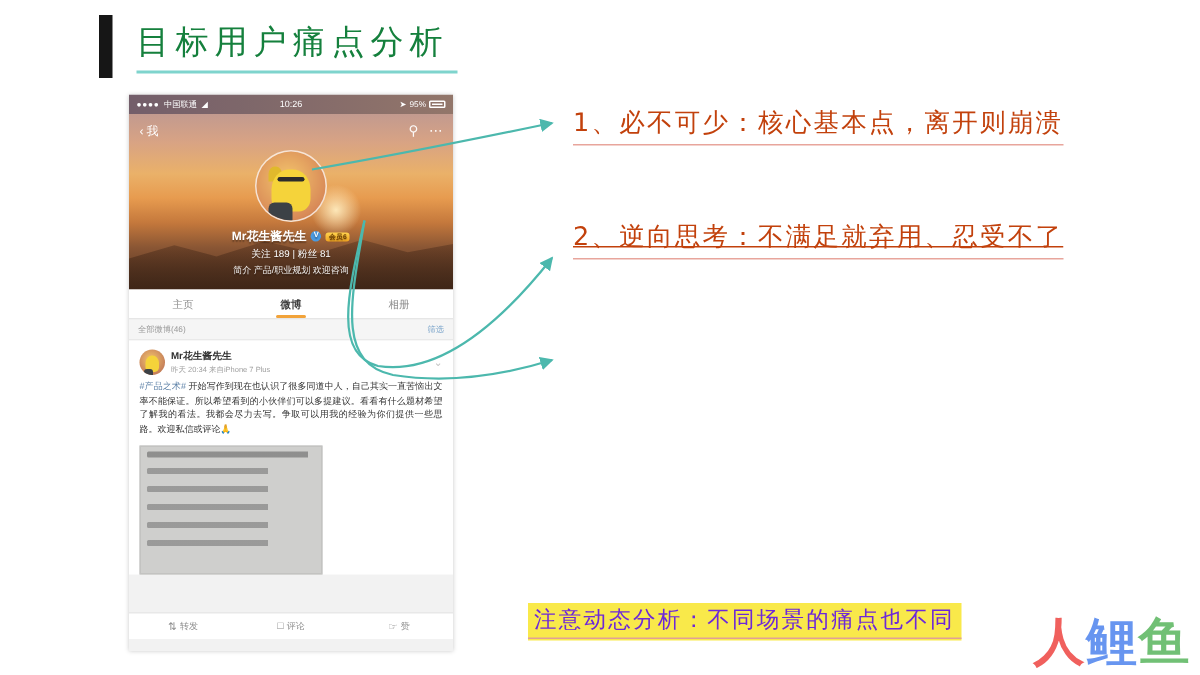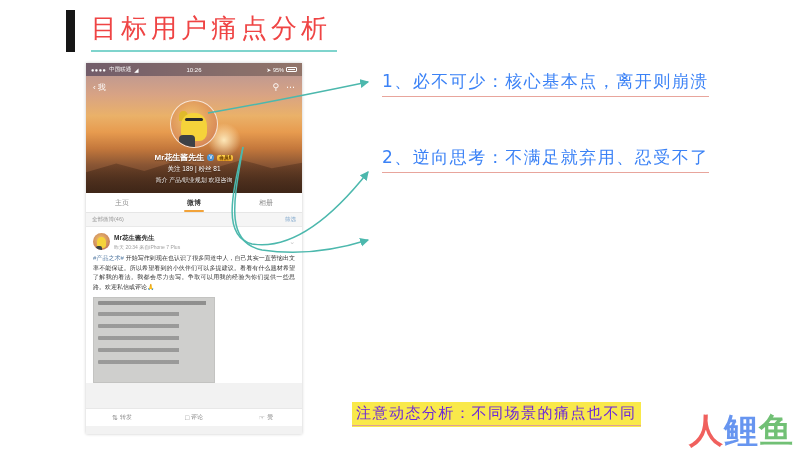--- a/index.html
+++ b/index.html
@@ -16,23 +16,23 @@
     left: 66px; top: 10px;
     display: flex; align-items: center;
   }
   #title-bar {
     width: 9px; height: 42px;
     background: #161616;
     margin-right: 16px;
   }
   #title-text-wrap { position: relative; padding-bottom: 6px; }
   #page-title {
-    font-size: 26px;
+    font-size: 22px;
     letter-spacing: 4px;
-    color: #ef4444;
+    color: #15803d;
     font-family: "DejaVu Sans", sans-serif;
     font-weight: 400;
     white-space: nowrap;
   }
   #title-underline {
     position: absolute;
     left: 0; right: -6px; bottom: 0;
     height: 2px;
     background: #7fd4cd;
   }
@@ -213,33 +213,33 @@
     display: flex; align-items: center; justify-content: center; gap: 2px;
   }
   .action-ico { font-size: 7px; }
 
   
   #arrows { position: absolute; left: 0; top: 0; width: 800px; height: 450px; pointer-events: none; }
 
   
   .bullet {
     position: absolute;
-    color: #3b82f6;
+    color: #c2410c;
     font-size: 17px;
     letter-spacing: 1.5px;
     white-space: nowrap;
     font-family: "DejaVu Sans", sans-serif;
     padding-bottom: 4px;
   }
   .bullet .ul {
     position: absolute; left: 0; right: 0; bottom: 0;
     height: 1.4px; background: #e8a59c;
   }
   #bullet-1 { left: 382px; top: 70px; }
-  #bullet-2 { left: 382px; top: 146px; }
+  #bullet-2 { left: 382px; top: 146px; text-decoration: underline; }
   #bullet-3 { left: 382px; top: 222px; }
   #bullet-4 { left: 382px; top: 296px; }
 
   #note {
     position: absolute;
     left: 352px; top: 402px;
     font-size: 15px;
     letter-spacing: 1.5px;
     color: #6d28d9;
     white-space: nowrap;
@@ -249,21 +249,21 @@
   }
   #note-ul { position:absolute; left: 0; right: 0; bottom: 1px; height: 1.4px; background:#e0a096; }
 
   
   #watermark {
     position: absolute;
     right: 6px; bottom: 2px;
     font-size: 34px;
     font-weight: bold;
     letter-spacing: 1px;
-    font-family: Liberation Serif, serif;
+    font-family: Liberation Mono, monospace;
     line-height: 1;
     opacity: .92;
   }
   #wm-1 { color: #ef5350; }
   #wm-2 { color: #5b8def; }
   #wm-3 { color: #66bb6a; }
 </style>
 </head>
 <body>
 

